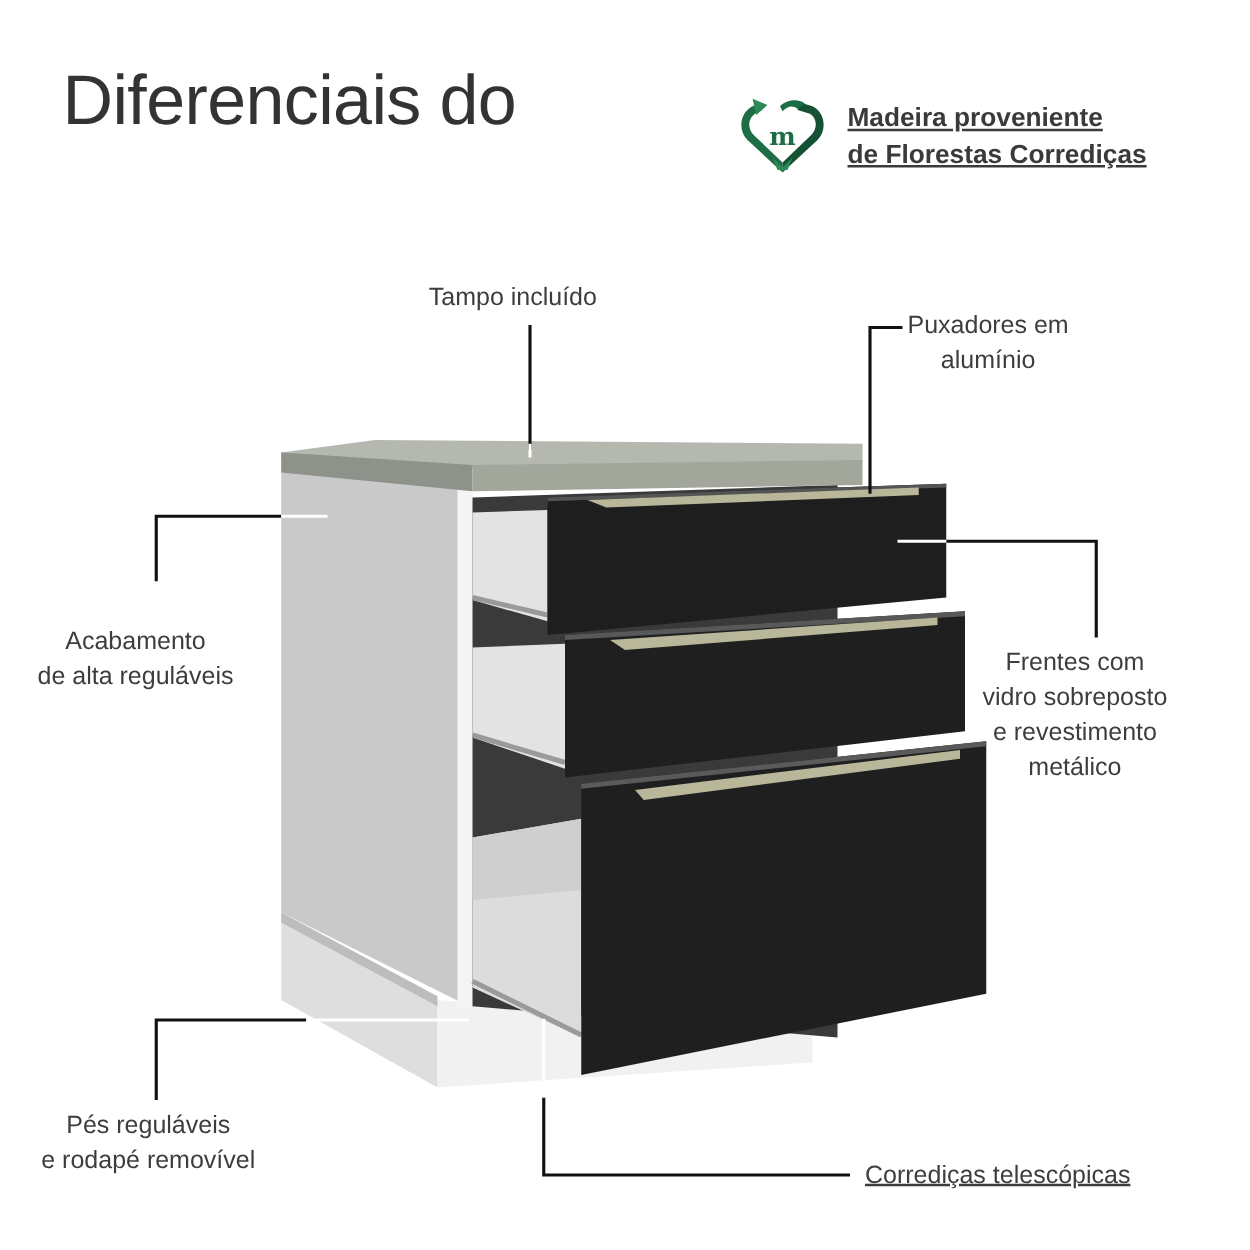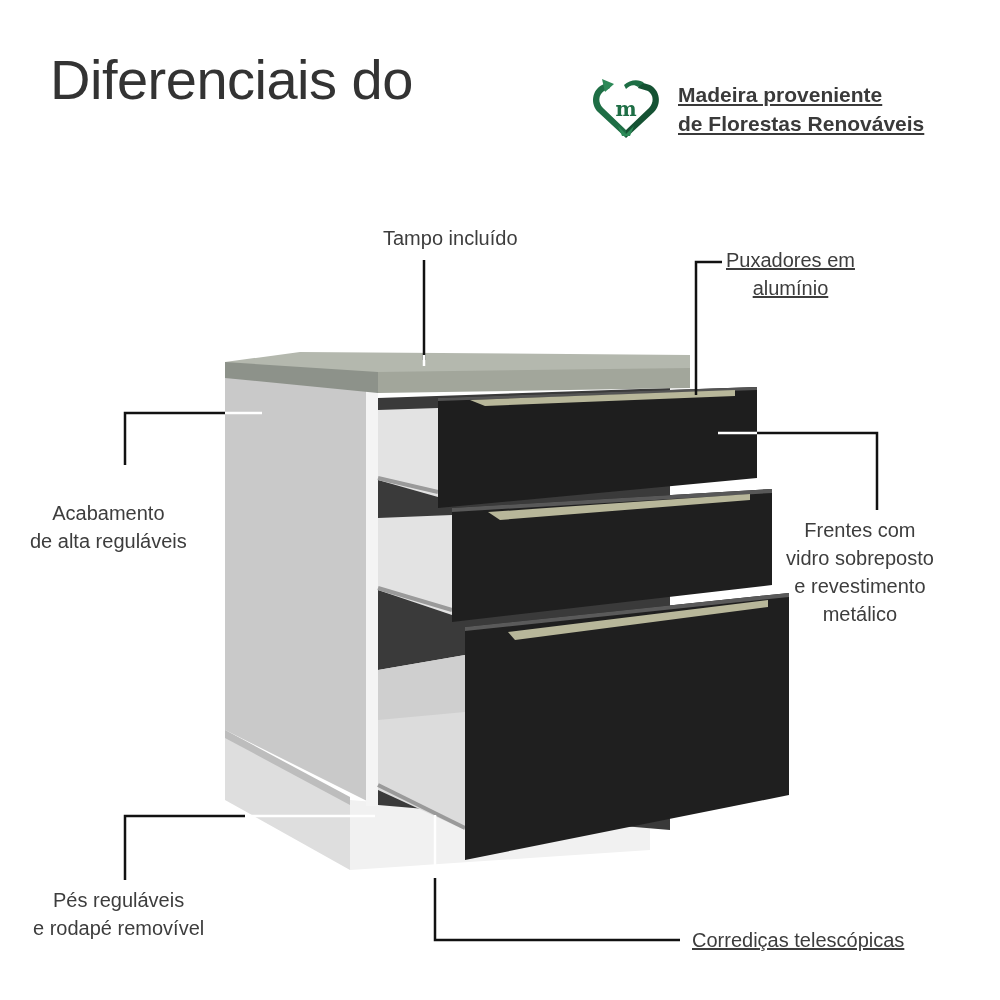--- a/index.html
+++ b/index.html
@@ -24,21 +24,21 @@
   <svg viewBox="0 0 76 66">
     <path d="M38 62 L10 36 C2 28 4 14 14 9 L20 6 L22 12 L16 15 C10 19 10 27 15 32 L38 54 Z" fill="#1e6e45"></path>
     <path d="M14 3 L26 8 L17 16 Z" fill="#2d8a58"></path>
     <path d="M38 62 L66 36 C74 28 72 14 62 9 L52 6 L50 12 L60 15 C66 19 66 27 61 32 L38 54 Z" fill="#155233"></path>
     <path d="M36 9 C42 3 52 3 56 7 L50 11 C46 8 42 9 38 13 Z" fill="#1e6e45"></path>
     <path d="M30 50 L38 58 L46 50 L42 60 L34 60 Z" fill="#2d8a58"></path>
     <text x="38" y="40" text-anchor="middle" font-family="DejaVu Serif, serif" font-weight="bold" font-size="20" fill="#1e6e45">m</text>
   </svg>
   <div class="badge-text">
     <div>Madeira proveniente</div>
-    <div>de Florestas Renováveis</div>
+    <div>de Florestas Corrediças</div>
   </div>
 </div>
 
 <svg class="art" viewBox="0 0 1000 1000">
 
   <polygon points="225,730 350,800 350,870 225,800" fill="#dedede"></polygon>
   <polygon points="350,800 650,825 650,850 350,870" fill="#f1f1f1"></polygon>
 
   <polygon points="225,372 375,392 375,805 225,730" fill="#c9c9c9"></polygon>
   <polygon points="225,730 350,797 350,805 225,738" fill="#bdbdbd"></polygon>
@@ -83,25 +83,25 @@
   </g>
   <g stroke="#ffffff" stroke-width="2.5" fill="none">
     <line x1="424" y1="355" x2="424" y2="366"></line>
     <line x1="225" y1="413" x2="262" y2="413"></line>
     <line x1="718" y1="433" x2="757" y2="433"></line>
     <line x1="245" y1="816" x2="375" y2="816"></line>
     <line x1="435" y1="815" x2="435" y2="878"></line>
   </g>
 </svg>
 
-<div class="label" style="left:343px; top:224px;margin-left:40px;">
+<div class="label" style="left:343px; top:224px;">
   <span>Tampo incluído</span>
 </div>
 
-<div class="label" style="left:726px; top:246px;text-decoration:underline;">
+<div class="label" style="left:726px; top:246px;">
   <span>Puxadores em</span><br>
   <span>alumínio</span>
 </div>
 
 <div class="label" style="left:30px; top:471px;margin-top:28px;">
   <span>Acabamento</span><br>
   <span>de alta reguláveis</span>
 </div>
 
 <div class="label" style="left:786px; top:516px;">

